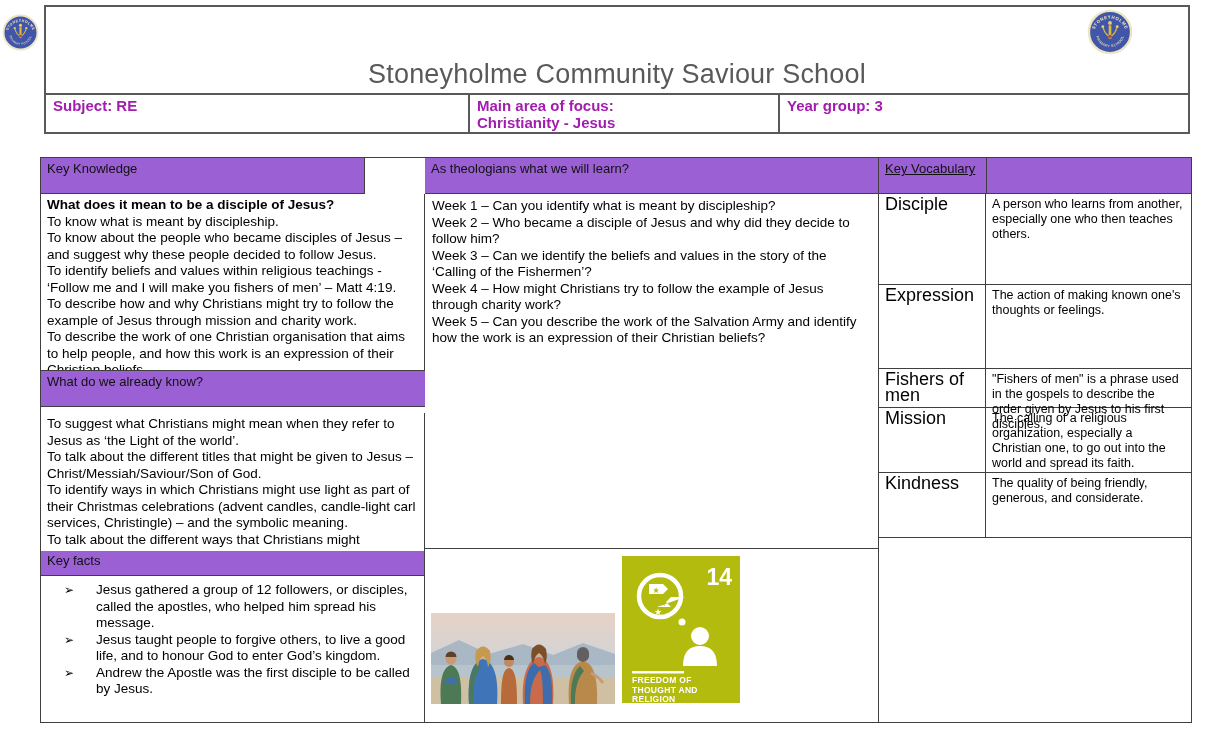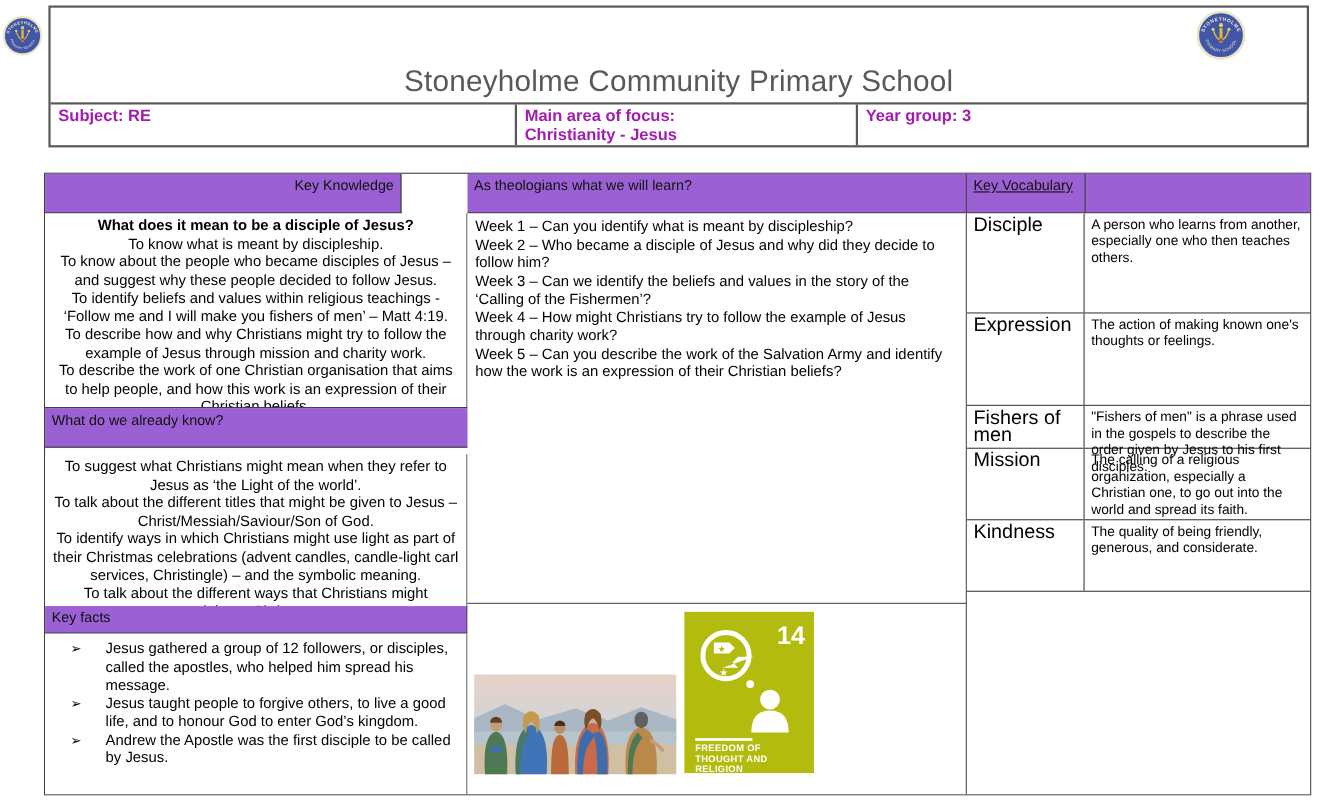--- a/index.html
+++ b/index.html
@@ -24,21 +24,21 @@
 
   
   .grid{position:absolute;left:40px;top:157px;width:1150px;height:564px;
         border:1px solid #3f3f3f;box-sizing:content-box;}
   .cell{position:absolute;box-sizing:border-box;border-right:1px solid #3f3f3f;
         border-bottom:1px solid #3f3f3f;overflow:hidden;background:#fff;}
   .purple{background:#9b60d4;font-size:13px;padding:3px 6px;color:#111;}
   .no-r{border-right:none;}
   .no-b{border-bottom:none;}
 
-  .body-text{font-size:13.5px;line-height:16.5px;padding:3px 6px;text-align:center;}
+  .body-text{font-size:13.5px;line-height:16.5px;padding:3px 6px;}
   .body-text p{margin:0;}
   .q-title{font-weight:bold;font-size:13.5px;line-height:16.5px;margin:0;}
 
   .facts{padding-top:6px;}
   .fact{position:relative;padding-left:55px;padding-right:4px;margin:0;
         font-size:13.5px;line-height:16.5px;}
   .fact .marker{position:absolute;left:23px;top:0;font-size:12px;}
 
   .weeks{font-size:13.5px;line-height:16.5px;padding:4px 7px;}
   .weeks div{margin:0;}
@@ -105,35 +105,35 @@
       <circle cx="24" cy="14.5" r="2" fill="#e8d060"></circle>
       <path d="M17,20 q2,7 7,9 M31,20 q-2,7 -7,9" stroke="#d9b93f" stroke-width="1.4" fill="none"></path>
       <circle cx="16.5" cy="18.5" r="1.5" fill="#e8d060"></circle>
       <circle cx="31.5" cy="18.5" r="1.5" fill="#e8d060"></circle>
       <circle cx="24" cy="28.5" r="1.6" fill="#b04030"></circle>
     </svg>
   </div>
 
   <div class="title-block">
     <div class="title-row">
-      <span class="title-text">Stoneyholme Community Primary School</span>
+      <span class="title-text">Stoneyholme Community Saviour School</span>
     </div>
     <div class="info-row">
       <div class="info-cell info-subject">Subject: RE</div>
       <div class="info-cell info-focus">
         <div>Main area of focus:</div>
         <div>Christianity - Jesus</div>
       </div>
       <div class="info-cell info-year">Year group: 3</div>
     </div>
   </div>
 
   <div class="grid">
 
-    <div class="cell purple" style="left:0;top:0;width:324px;height:36px;text-align:right;">Key Knowledge</div>
+    <div class="cell purple" style="left:0;top:0;width:324px;height:36px;">Key Knowledge</div>
 
     <div class="cell body-text" style="left:0;top:36px;width:384px;height:177px;">
       <p class="q-title">What does it mean to be a disciple of Jesus?</p>
       <div>
 
       <p>To know what is meant by discipleship.</p>
           <p>To know about the people who became disciples of Jesus – and suggest why these people decided to follow Jesus.</p>
           <p>To identify beliefs and values within religious teachings - ‘Follow me and I will make you fishers of men’ – Matt 4:19.</p>
           <p>To describe how and why Christians might try to follow the example of Jesus through mission and charity work.</p>
           <p>To describe the work of one Christian organisation that aims to help people, and how this work is an expression of their Christian beliefs.</p>

